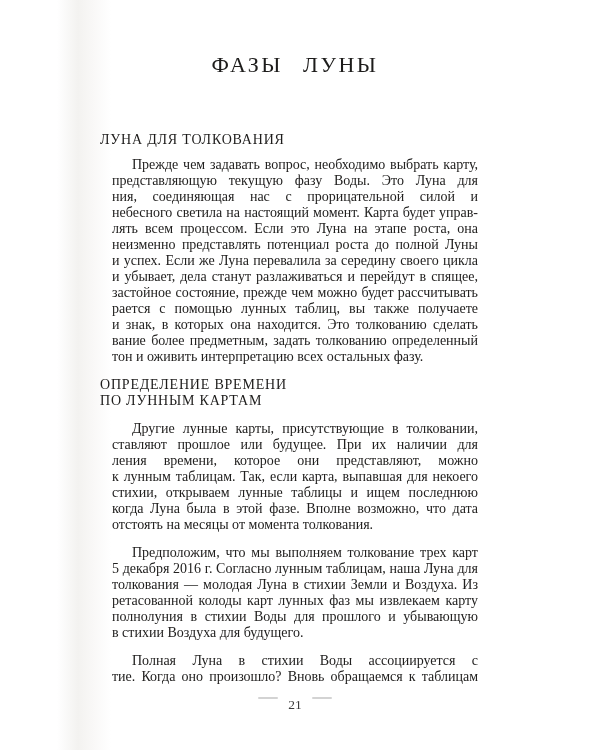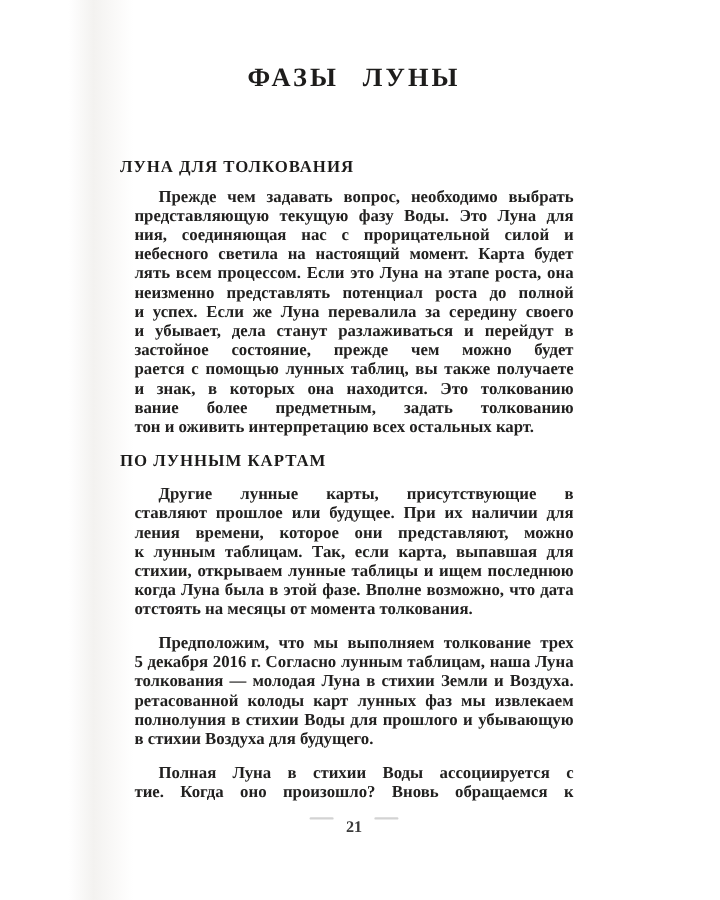--- a/index.html
+++ b/index.html
@@ -18,21 +18,20 @@
         #ffffff 18.5%, #ffffff 100%);
     font-family: "Liberation Serif", serif;
     color: #222120;
     overflow: hidden;
   }
   .content {
     position: absolute;
     left: 100px;
     top: 0;
     width: 390px;
-    font-weight: bold;
   }
   .title {
     margin-top: 52px;
     font-size: 22px;
     line-height: 26px;
     letter-spacing: 2.5px;
     word-spacing: 12px;
     text-align: center;
     color: #1d1c1b;
     white-space: nowrap;
@@ -109,23 +108,24 @@
           <div class="line">ния, соединяющая нас с прорицательной силой и состоянием</div>
           <div class="line">небесного светила на настоящий момент. Карта будет управ-</div>
           <div class="line">лять всем процессом. Если это Луна на этапе роста, она будет</div>
           <div class="line">неизменно представлять потенциал роста до полной Луны</div>
           <div class="line">и успех. Если же Луна перевалила за середину своего цикла</div>
           <div class="line">и убывает, дела станут разлаживаться и перейдут в спящее,</div>
           <div class="line">застойное состояние, прежде чем можно будет рассчитывать</div>
           <div class="line">рается с помощью лунных таблиц, вы также получаете стихию</div>
           <div class="line">и знак, в которых она находится. Это толкованию сделать толко-</div>
           <div class="line">вание более предметным, задать толкованию определенный</div>
-          <div class="line last">тон и оживить интерпретацию всех остальных карт.</div>
+          <div class="line last">тон и оживить интерпретацию всех остальных фазу.</div>
         </div>
         <div class="section-heading second">
+          <div>ОПРЕДЕЛЕНИЕ ВРЕМЕНИ</div>
           <div>ПО ЛУННЫМ КАРТАМ</div>
         </div>
         <div class="paragraph">
           <div class="line first">Другие лунные карты, присутствующие в толковании, пред-</div>
           <div class="line">ставляют прошлое или будущее. При их наличии для опреде-</div>
           <div class="line">ления времени, которое они представляют, можно обратиться</div>
           <div class="line">к лунным таблицам. Так, если карта, выпавшая для некоего</div>
           <div class="line">стихии, открываем лунные таблицы и ищем последнюю дату,</div>
           <div class="line">когда Луна была в этой фазе. Вполне возможно, что дата будет</div>
           <div class="line last">отстоять на месяцы от момента толкования.</div>

